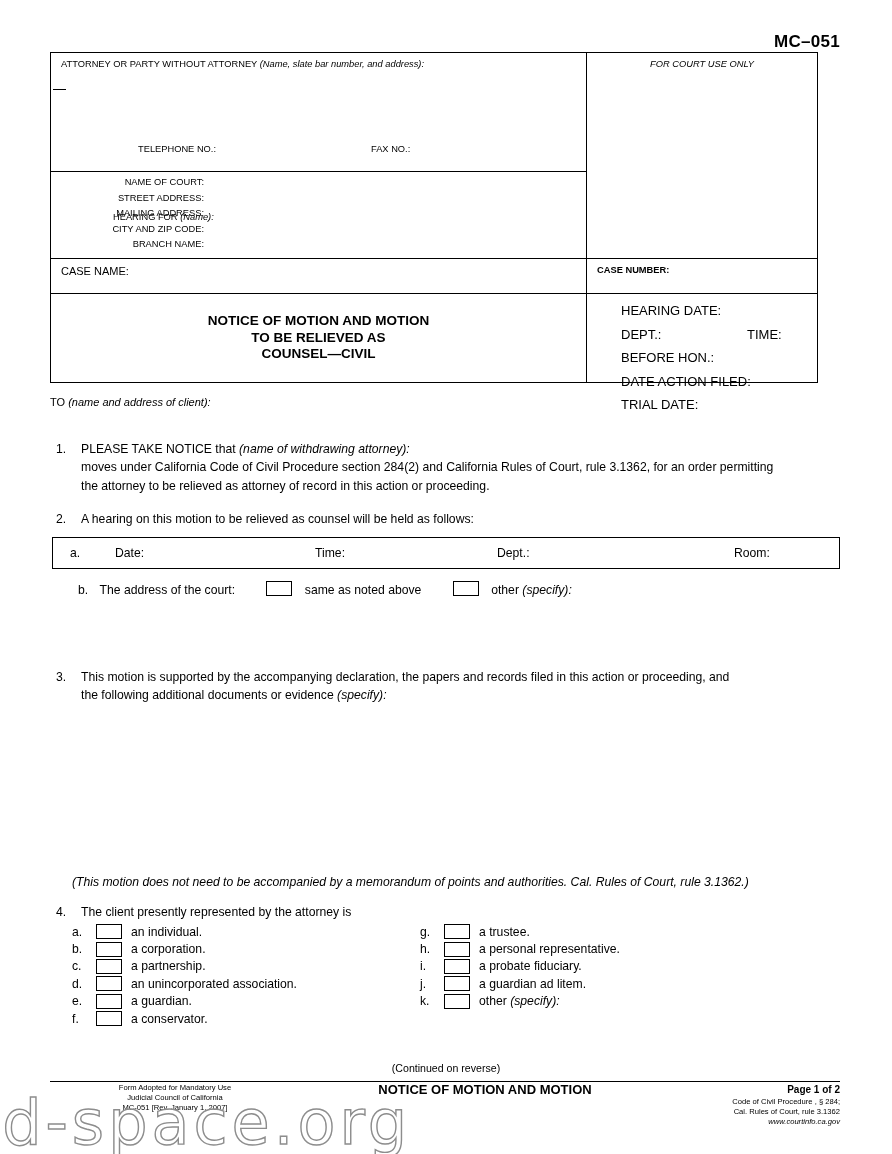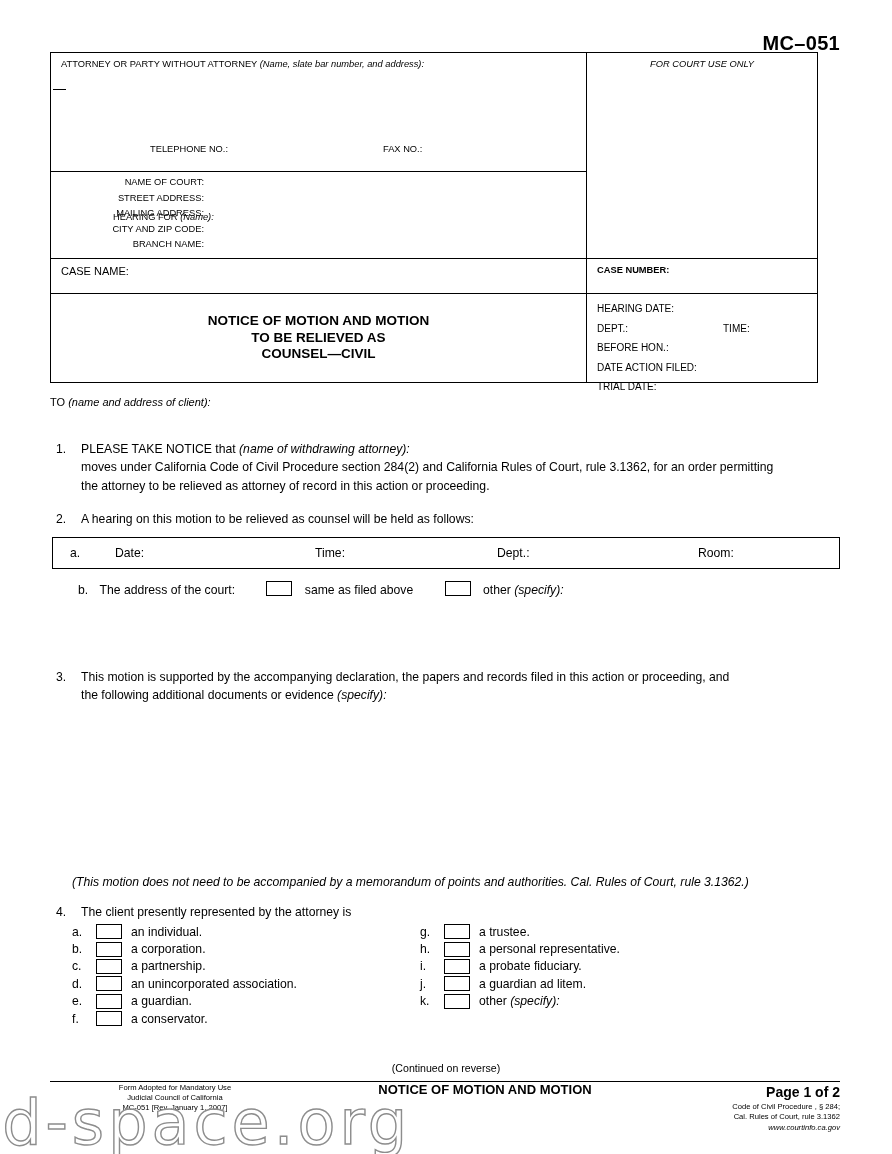--- a/index.html
+++ b/index.html
@@ -20,21 +20,21 @@
     left: 0; top: 0;
     width: 892px;
     height: 1154px;
   }
 
   
   .form-no {
     position: absolute;
     right: 52px;
     top: 32px;
-    font-size: 20px;
+    font-size: 17px;
     font-weight: bold;
     letter-spacing: 0.3px;
   }
 
   
   .caption {
     position: absolute;
     left: 50px;
     top: 52px;
     width: 768px;
@@ -65,21 +65,21 @@
   .tick {
     position: absolute;
     left: 2px;
     top: 36px;
     width: 13px;
     height: 0;
     border-top: 1.6px solid #000;
   }
   .tel-row {
     position: absolute;
-    left: 12px; right: 0;
+    left: 0; right: 0;
     top: 91px;
     height: 16px;
   }
   .tel-no {
     position: absolute;
     left: 87px; top: 0;
     font-size: 9.3px;
   }
   .fax-no {
     position: absolute;
@@ -138,24 +138,25 @@
     font-size: 13.5px;
     font-weight: bold;
     line-height: 1.22;
   }
   .hearing-box {
     height: 88px;
     box-sizing: border-box;
     padding: 9px 0 0 10px;
   }
   .hearing-line {
-    font-size: 10px;
+    font-size: 13px;
     margin-bottom: 8.5px;
     position: relative;
     white-space: nowrap;
+    margin-left: 24px;
   }
   .hearing-line .time-lbl {
     position: absolute;
     left: 126px;
     top: 0;
   }
 
   
   .to-line {
     position: absolute;
@@ -197,21 +198,21 @@
   }
   .hd-item {
     position: absolute;
     top: 8px;
     font-size: 12.2px;
   }
   .hd-a    { left: 17px; }
   .hd-date { left: 62px; }
   .hd-time { left: 262px; }
   .hd-dept { left: 444px; }
-  .hd-room { left: 645px; }
+  .hd-room { left: 681px; }
 
   
   .row-2b {
     position: absolute;
     left: 78px;
     top: 581px;
     font-size: 12.2px;
     white-space: nowrap;
   }
   .row-2b i { font-style: italic; }
@@ -300,21 +301,21 @@
   .foot-right {
     position: absolute;
     right: 52px;
     top: 1083px;
     width: 220px;
     text-align: right;
     font-size: 7.6px;
     line-height: 1.32;
   }
   .page-num {
-    font-size: 14px;
+    font-size: 10px;
     font-weight: bold;
     margin-bottom: 1px;
   }
   .url { font-style: italic; }
 
   
   .watermark {
     position: absolute;
     left: -40px;
     top: 1086px;
@@ -418,21 +419,21 @@
     <span class="hd-item hd-date">Date:</span>
     <span class="hd-item hd-time">Time:</span>
     <span class="hd-item hd-dept">Dept.:</span>
     <span class="hd-item hd-room">Room:</span>
   </div>
 
   <div class="row-2b">
     <span>b.</span>
     <span style="margin-left:8px;">The address of the court:</span>
     <span class="cbox" style="margin-left:28px;"></span>
-    <span style="margin-left:9px;">same as filed above</span>
+    <span style="margin-left:9px;">same as noted above</span>
     <span class="cbox" style="margin-left:28px;"></span>
     <span style="margin-left:9px;"><span>other </span><i>(specify):</i></span>
   </div>
 
   <div class="para p3">
     <span class="num">3.</span>
     <span class="txt">This motion is supported by the accompanying declaration, the papers and records filed in this action or proceeding, and</span>
     <span class="txt"><span>the following additional documents or evidence </span><i>(specify):</i></span>
   </div>
 

